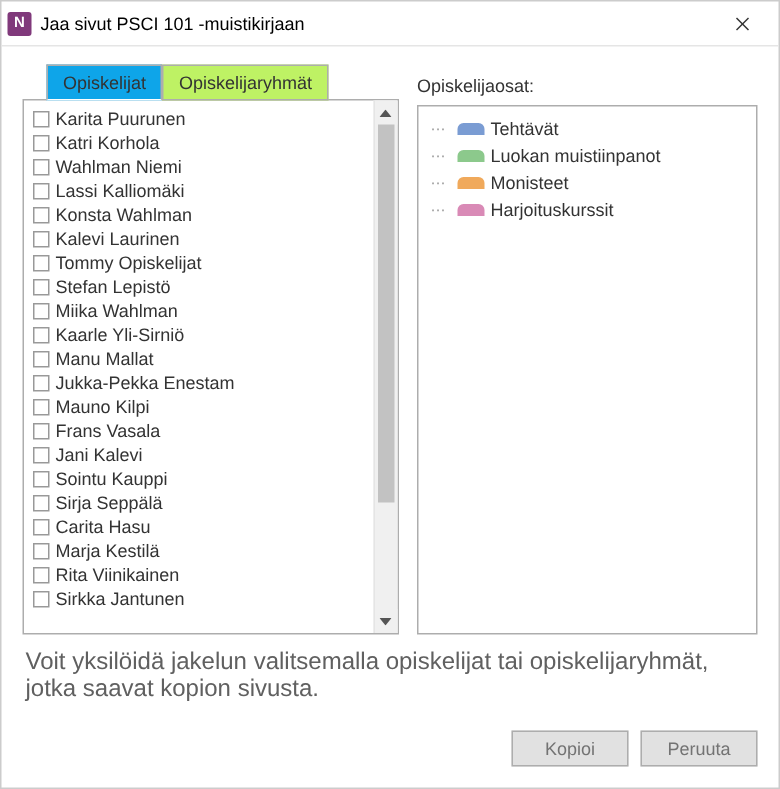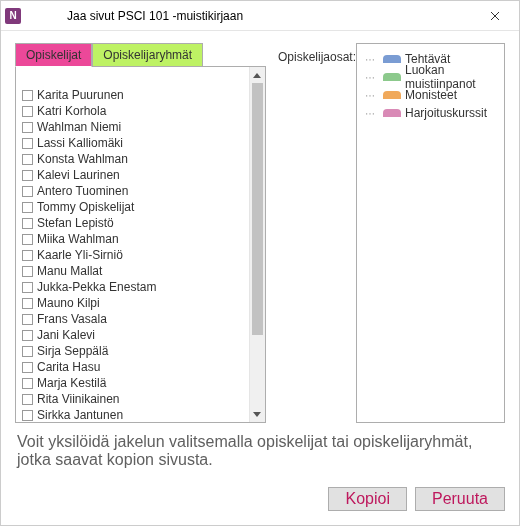--- a/index.html
+++ b/index.html
@@ -46,21 +46,20 @@
     justify-content: center;
     color: #fff;
     font-weight: bold;
     font-size: 10px;
     font-family: Arial, sans-serif;
   }
   .titlebar .title {
     flex: 1;
     font-size: 12px;
     color: #000;
-    margin-left: 40px;
   }
   .titlebar .close {
     width: 40px;
     height: 28px;
     display: flex;
     align-items: center;
     justify-content: center;
     color: #333;
     font-size: 14px;
     background: transparent;
@@ -82,55 +81,56 @@
   }
   .left {
     flex: 1.05;
     display: flex;
     flex-direction: column;
     min-height: 0;
   }
   .right {
     flex: 0.95;
     display: flex;
-    flex-direction: row;
+    flex-direction: column;
     min-height: 0;
   }
   .tabs {
     display: flex;
     gap: 0;
     margin-bottom: -1px;
     position: relative;
     z-index: 2;
   }
   .tab {
     padding: 4px 10px;
     border: 1px solid #adadad;
     background: #bef264;
     font-size: 12px;
     color: #333;
     border-bottom: 1px solid #adadad;
     cursor: pointer;
   }
   .tab.active {
-    background: #ec4899;
+    background: #0ea5e9;
     border-bottom: 1px solid #fff;
+    margin-left: 16px;
   }
   .listbox {
     flex: 1;
     border: 1px solid #adadad;
     background: #fff;
     position: relative;
     min-height: 0;
     display: flex;
   }
   .list-scroll-clip {
     flex: 1;
     overflow: hidden;
-    padding: 20px 2px;
+    padding: 4px 2px;
   }
   .list-item {
     display: flex;
     align-items: center;
     gap: 4px;
     padding: 0 4px;
     height: 16px;
     font-size: 12px;
     color: #333;
     white-space: nowrap;
@@ -213,22 +213,22 @@
     display: flex;
     gap: 8px;
     justify-content: flex-end;
     padding: 0 14px 14px 0;
   }
   .btn {
     min-width: 78px;
     height: 24px;
     border: 1px solid #adadad;
     background: #e1e1e1;
-    font-size: 16px;
-    color: #be185d;
+    font-size: 12px;
+    color: #737373;
     padding: 0 16px;
     cursor: pointer;
   }
 </style>
 </head>
 <body>
 
 <div class="window">
   <div class="titlebar">
     <div class="app-icon">
@@ -277,24 +277,20 @@
               <div class="list-item">
                 <input type="checkbox" style="">
                 <span>Konsta Wahlman</span>
               </div>
               <div class="list-item">
                 <input type="checkbox" style="">
                 <span>Kalevi Laurinen</span>
               </div>
               <div class="list-item">
                 <input type="checkbox" style="">
-                <span>Antero Tuominen</span>
-              </div>
-              <div class="list-item">
-                <input type="checkbox" style="">
                 <span>Tommy Opiskelijat</span>
               </div>
               <div class="list-item">
                 <input type="checkbox" style="">
                 <span>Stefan Lepistö</span>
               </div>
               <div class="list-item">
                 <input type="checkbox" style="">
                 <span>Miika Wahlman</span>
               </div>
@@ -314,20 +310,24 @@
                 <input type="checkbox" style="">
                 <span>Mauno Kilpi</span>
               </div>
               <div class="list-item">
                 <input type="checkbox" style="">
                 <span>Frans Vasala</span>
               </div>
               <div class="list-item">
                 <input type="checkbox" style="">
                 <span>Jani Kalevi</span>
+              </div>
+              <div class="list-item">
+                <input type="checkbox" style="">
+                <span>Sointu Kauppi</span>
               </div>
               <div class="list-item">
                 <input type="checkbox" style="">
                 <span>Sirja Seppälä</span>
               </div>
               <div class="list-item">
                 <input type="checkbox" style="">
                 <span>Carita Hasu</span>
               </div>
               <div class="list-item">

